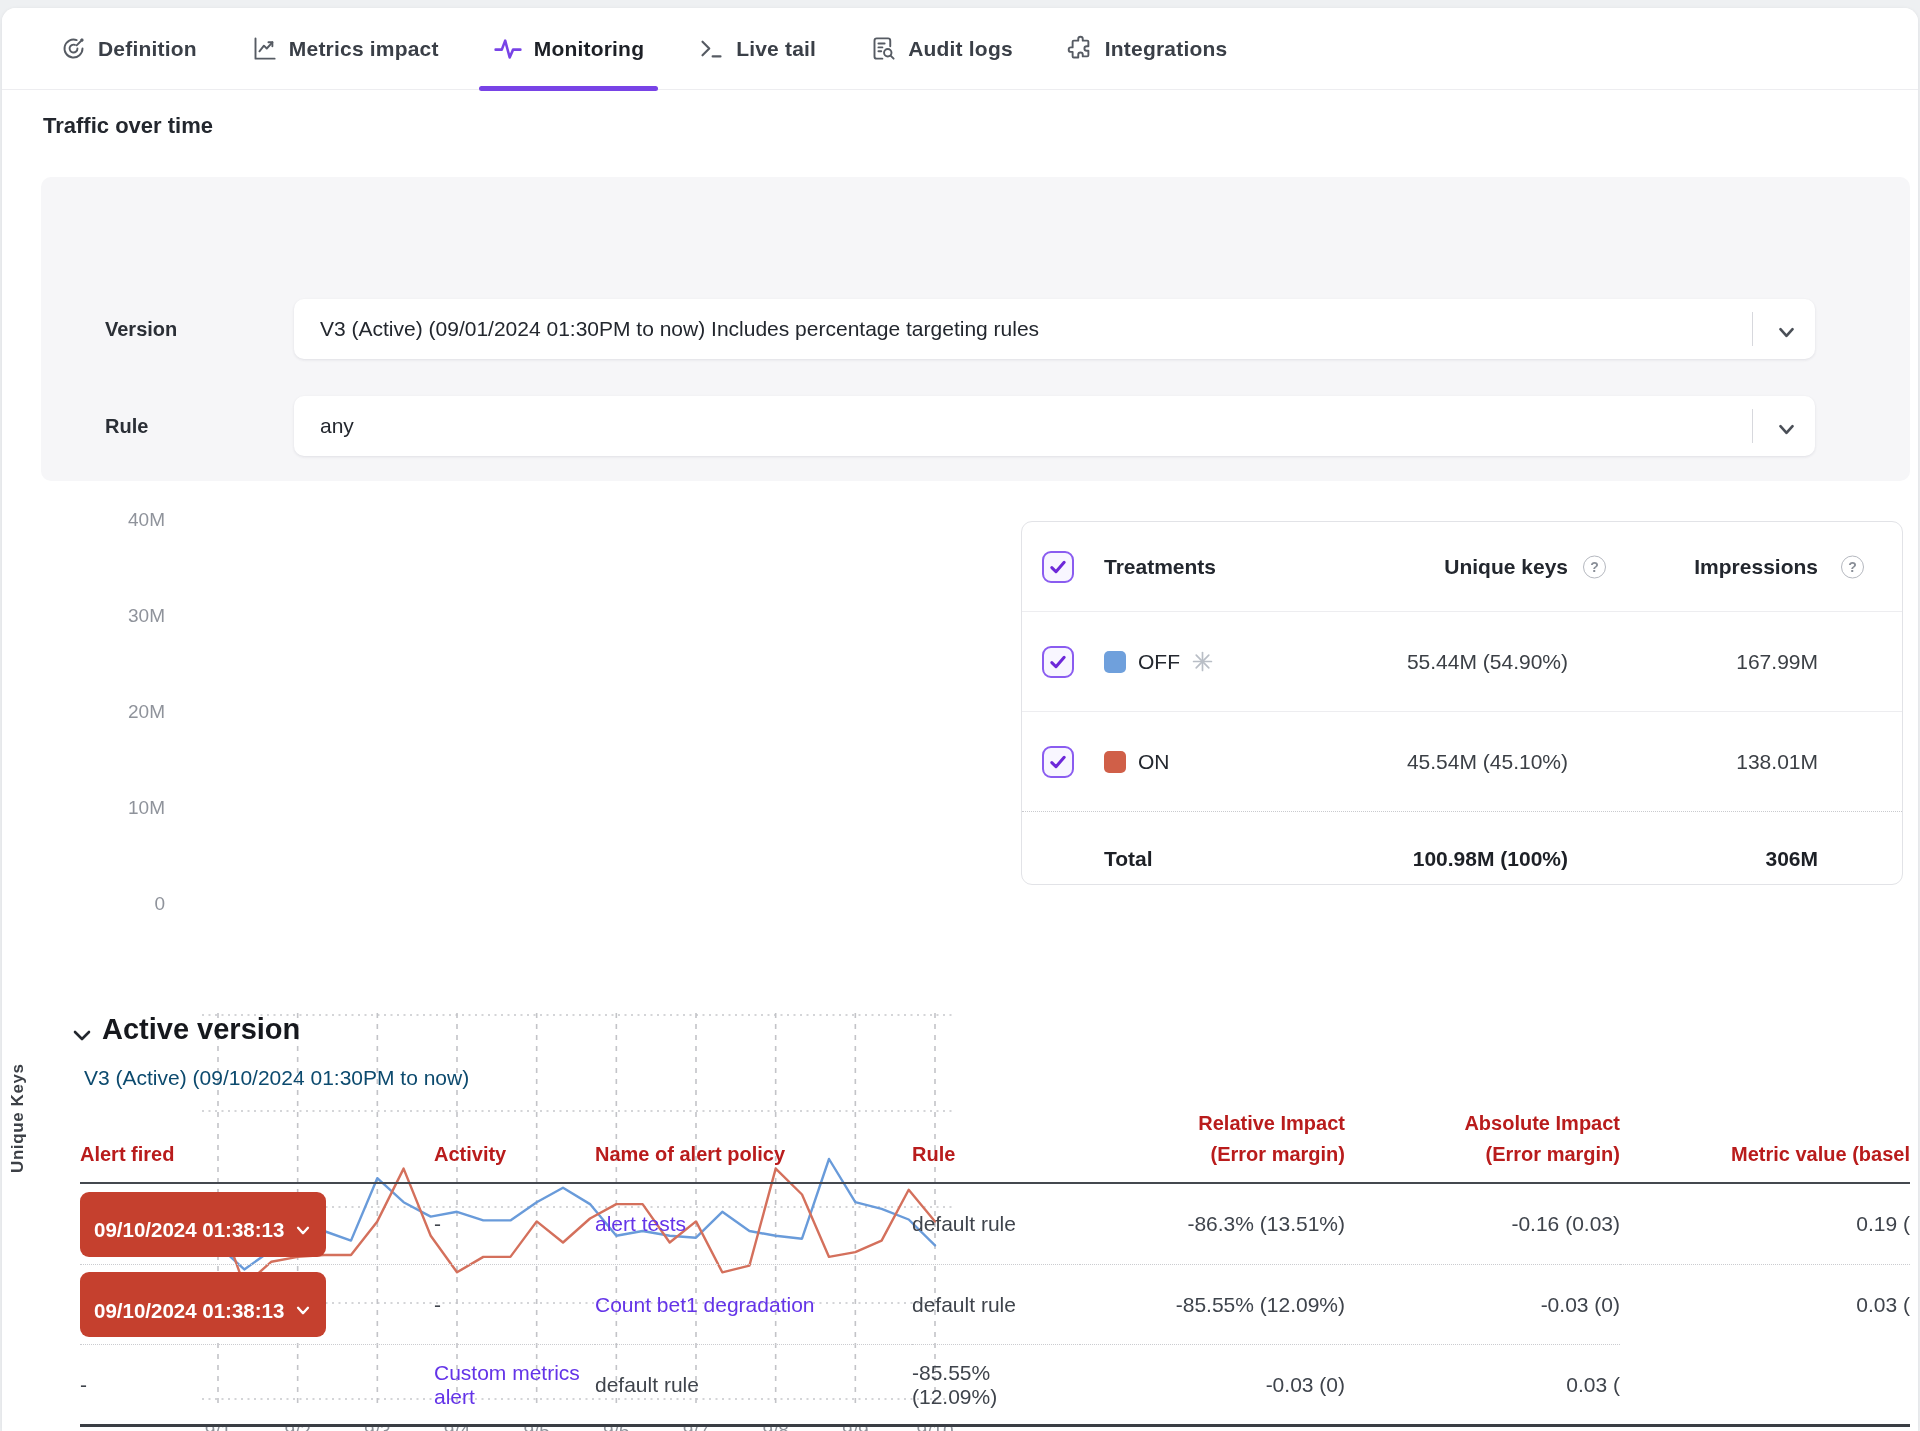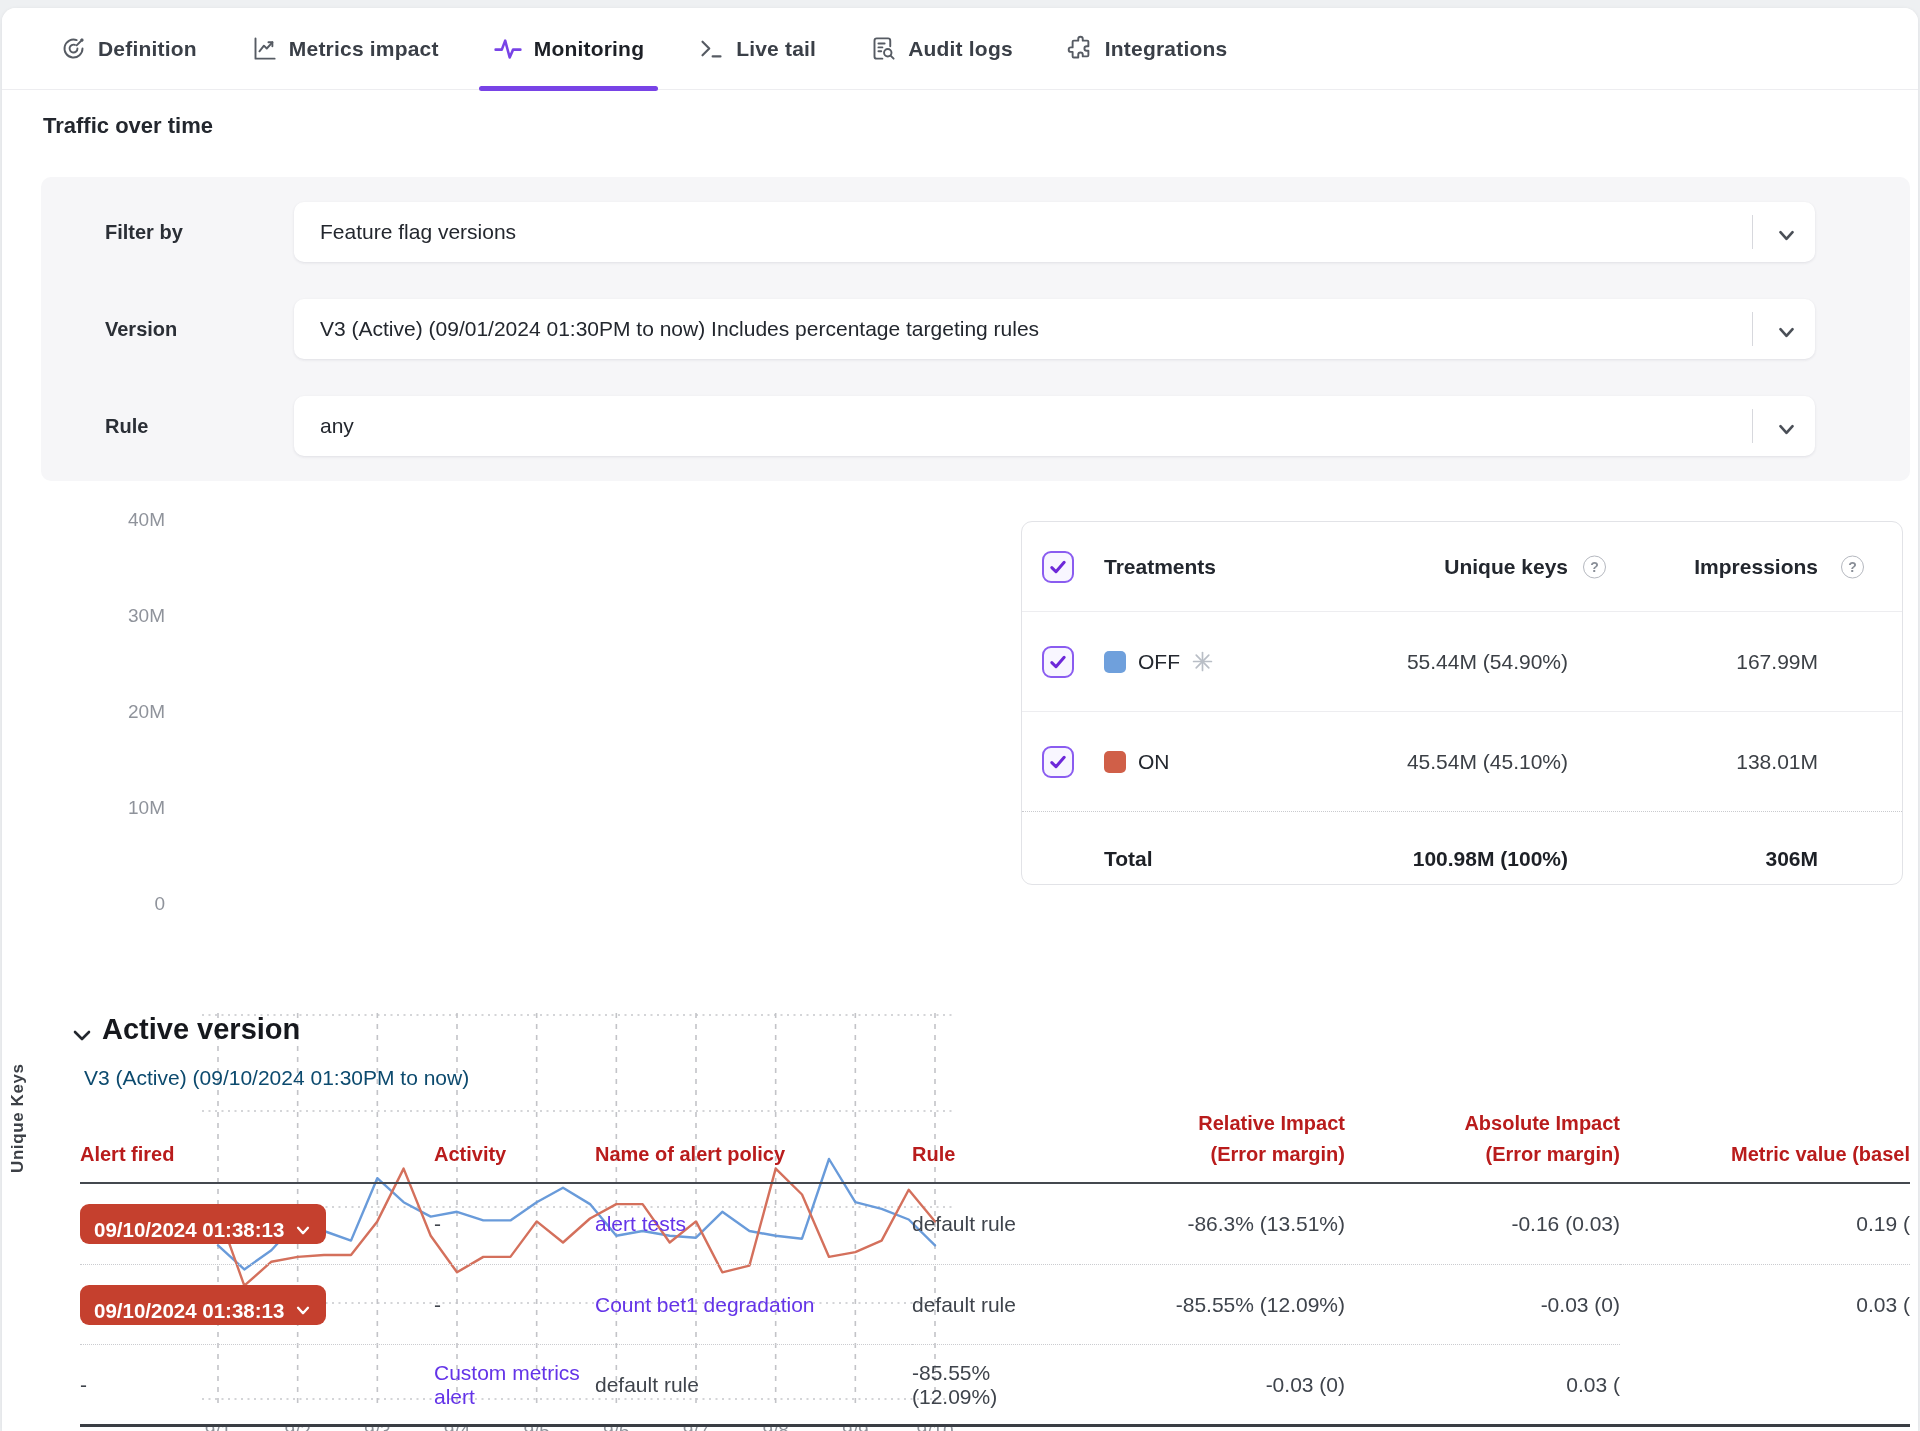--- a/index.html
+++ b/index.html
@@ -80,21 +80,21 @@
   .alerts { position:absolute; left:80px; top:1100px; display:grid;
             grid-template-columns:354px 161px 317px 168px 265px 275px 290px;
             border-bottom:3px solid #3a3e44; }
   .alerts .hcell { display:flex; align-items:flex-end; padding-bottom:12px; min-height:84px;
                    font-size:20px; font-weight:700; color:#b91c1c; border-bottom:2px solid #44484f;
                    white-space:pre-line; line-height:1.55; }
   .alerts .hcell.r { justify-content:flex-end; text-align:right; }
   .alerts .cell { display:flex; align-items:center; height:80px; font-size:21px; color:#3f444c; }
   .alerts .cell.r { justify-content:flex-end; }
   .alerts .row2 { border-top:1.5px dotted #cbccd0; }
-  .badge { display:inline-flex; align-items:center; gap:12px; height:40px; padding:12px 16px 0 14px;
+  .badge { display:inline-flex; align-items:center; gap:12px; height:65px; padding:12px 16px 0 14px;
            background:#c5402e; border-radius:9px; color:#fff; font-size:20.5px; font-weight:700;
            white-space:nowrap; cursor:pointer; }
   .policy-link { color:#6434e8; cursor:pointer; text-decoration:none; }
 </style>
 </head>
 <body>
 
 <div class="card"></div>
 
 <div class="stage">
@@ -158,30 +158,20 @@
             <path d="M10 3.5a2 2 0 0 1 4 0V5h4a1 1 0 0 1 1 1v4h-1.5a2 2 0 1 0 0 4H19v4a1 1 0 0 1-1 1h-4v-1.5a2 2 0 1 0-4 0V20H6a1 1 0 0 1-1-1v-4H3.5a2 2 0 1 1 0-4H5V6a1 1 0 0 1 1-1h4V3.5z"></path>
           </svg>
         </span>
     <span class="tab-label">Integrations</span>
     </div>
     </nav>
 
   <h2 class="page-title">Traffic over time</h2>
 
   <section class="filter-panel" id="filterPanel">
-      <div class="filter-row" style="top: 25px;">
-    <div class="filter-label">Filter by</div>
-    <div class="select">
-      <span class="select-value">Feature flag versions</span>
-      <span class="divider"></span>
-      <span class="chev"><svg width="17" height="11" viewBox="0 0 15 10">
-              <polyline points="2,2 7.5,8 13,2" fill="none" stroke="#4a4f57" stroke-width="2.4" stroke-linecap="round" stroke-linejoin="round"></polyline>
-            </svg></span>
-    </div>
-      </div>
       <div class="filter-row" style="top: 122px;">
     <div class="filter-label">Version</div>
     <div class="select">
       <span class="select-value">V3 (Active) (09/01/2024 01:30PM to now) Includes percentage targeting rules</span>
       <span class="divider"></span>
       <span class="chev"><svg width="17" height="11" viewBox="0 0 15 10">
               <polyline points="2,2 7.5,8 13,2" fill="none" stroke="#4a4f57" stroke-width="2.4" stroke-linecap="round" stroke-linejoin="round"></polyline>
             </svg></span>
     </div>
       </div>

